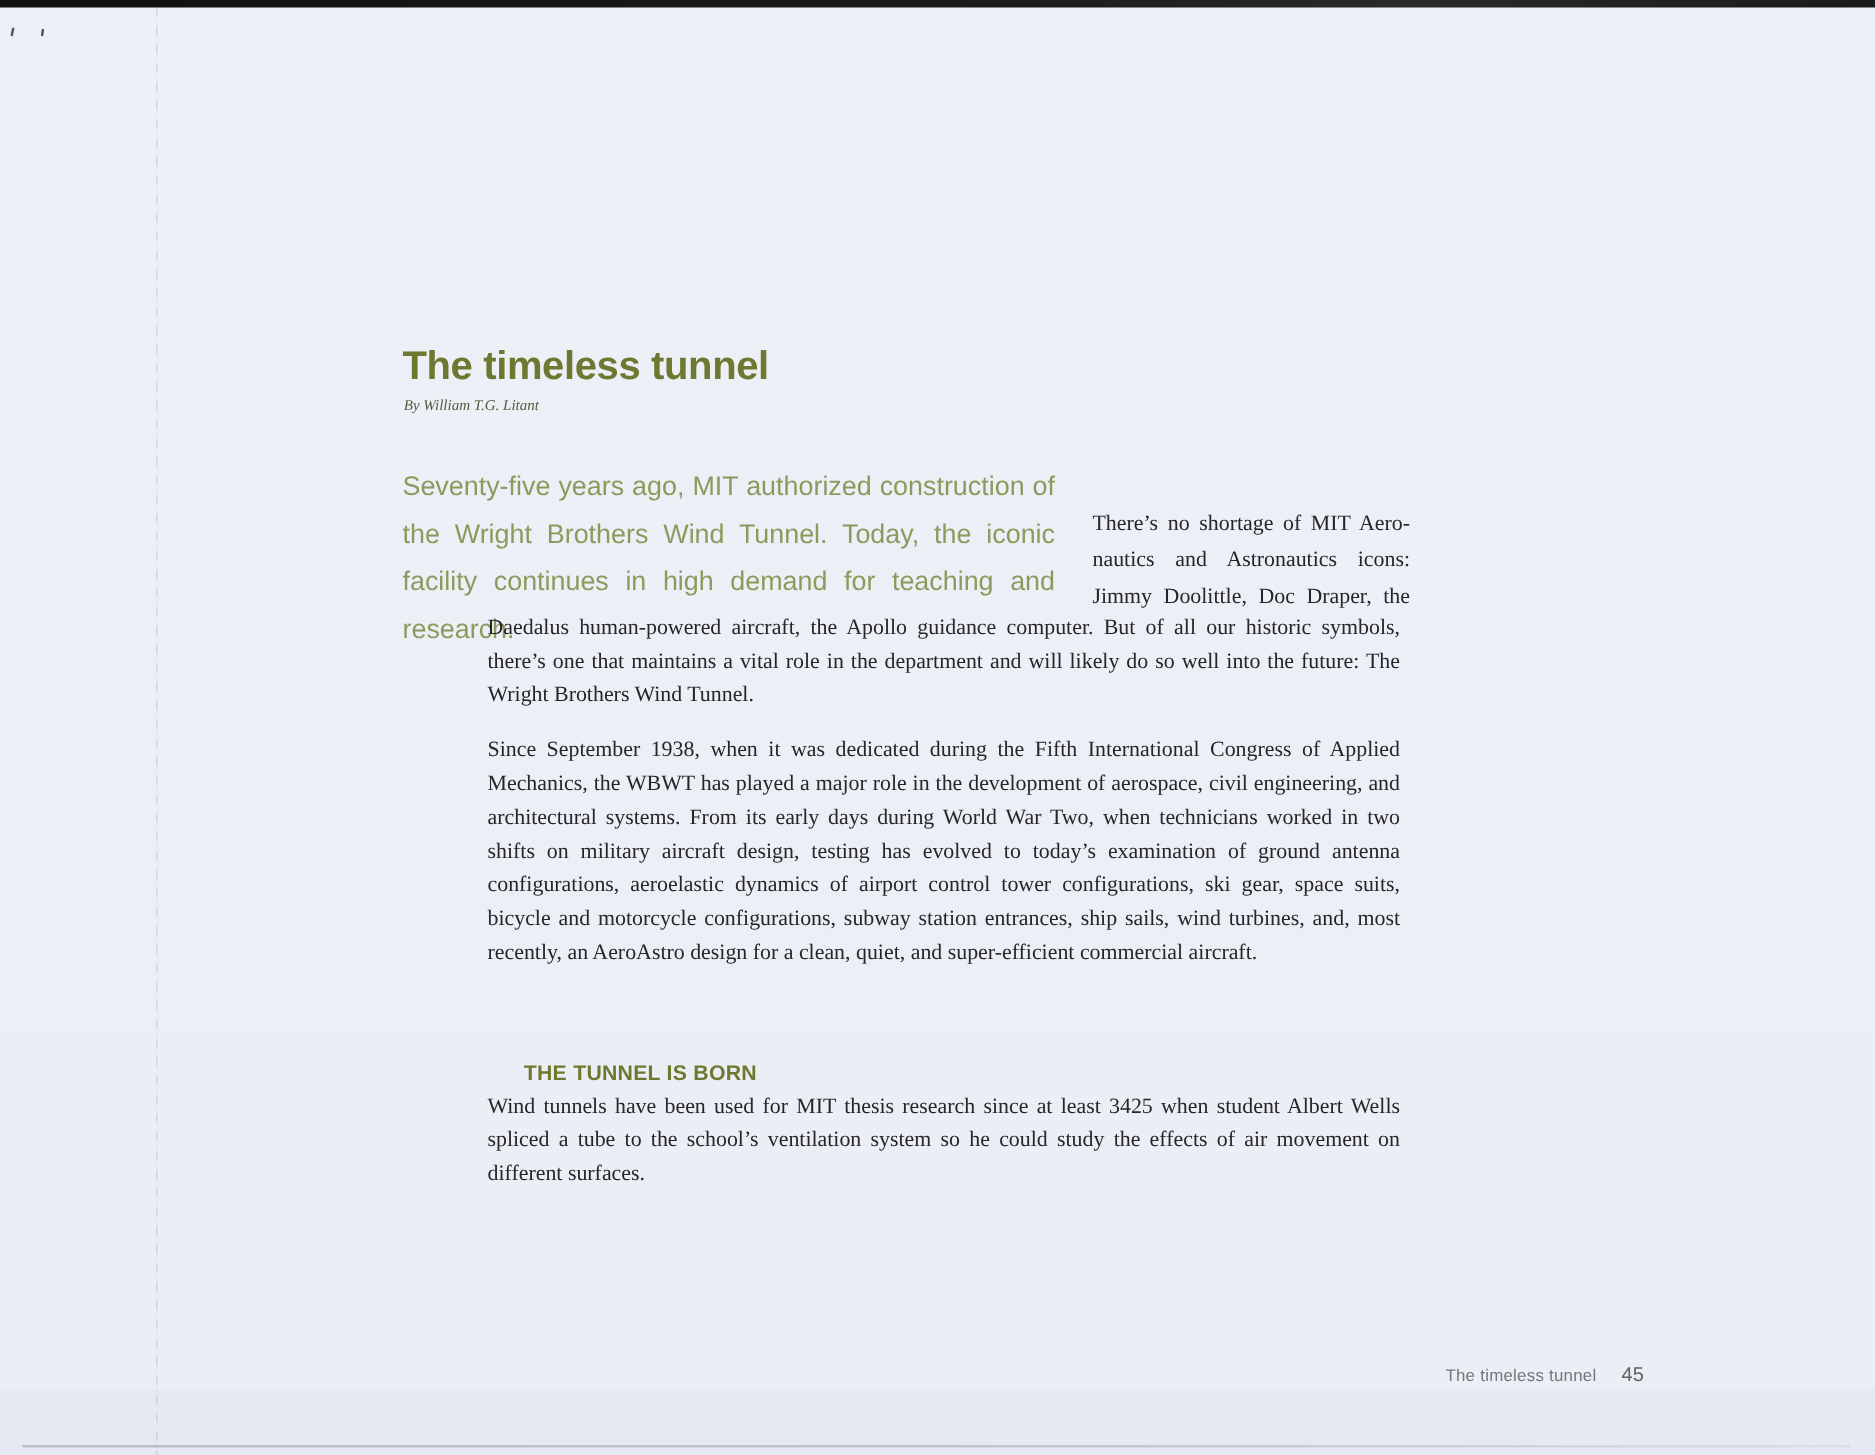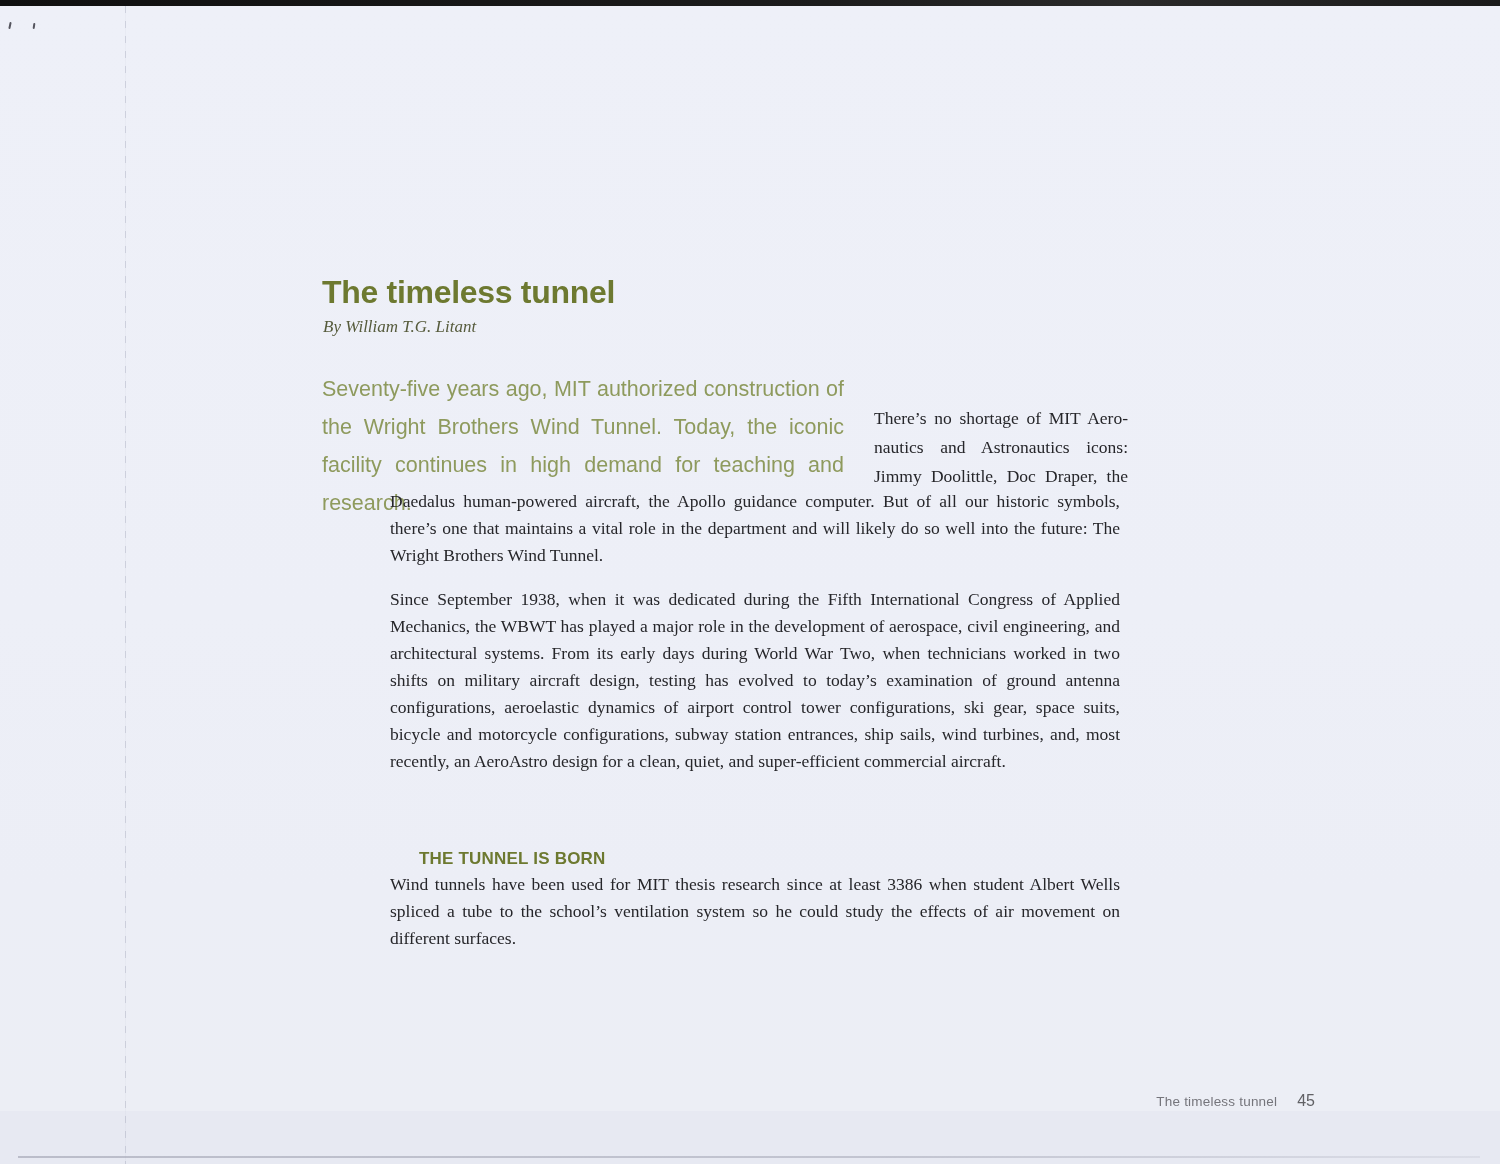--- a/index.html
+++ b/index.html
@@ -32,21 +32,21 @@
 
   
   .article-title{
     position:absolute;left:322px;top:274px;margin:0;
     font-size:32px;font-weight:bold;letter-spacing:-0.3px;
     color:#6d7930;
   }
   .byline{
     position:absolute;left:323px;top:317px;
     font-family:"Liberation Serif",serif;font-style:italic;
-    font-size:17px;color:#565b3c;
+    font-size:12px;color:#565b3c;
   }
   .lead{
     position:absolute;left:322px;top:370px;width:522px;margin:0;
     font-size:21.5px;line-height:38px;color:#8e9a5d;
     text-align:justify;
   }
   .intro-right{
     position:absolute;left:874px;top:404px;width:254px;margin:0;
     font-family:Liberation Serif, serif;
     font-size:17.5px;line-height:29px;color:#26262a;
@@ -92,21 +92,21 @@
   <p class="intro-right">There’s no shortage of MIT Aero-
 nautics and Astronautics icons:
 Jimmy Doolittle, Doc Draper, the</p>
 
   <p class="bodypara p1">Daedalus human-powered aircraft, the Apollo guidance computer. But of all our historic symbols, there’s one that maintains a vital role in the department and will likely do so well into the future: The Wright Brothers Wind Tunnel.</p>
 
   <p class="bodypara p2">Since September 1938, when it was dedicated during the Fifth International Congress of Applied Mechanics, the WBWT has played a major role in the development of aerospace, civil engineering, and architectural systems. From its early days during World War Two, when technicians worked in two shifts on military aircraft design, testing has evolved to today’s examination of ground antenna configurations, aeroelastic dynamics of airport control tower configurations, ski gear, space suits, bicycle and motorcycle configurations, subway station entrances, ship sails, wind turbines, and, most recently, an AeroAstro design for a clean, quiet, and super-efficient commercial aircraft.</p>
 
   <h2 class="section-heading">THE TUNNEL IS BORN</h2>
 
-  <p class="bodypara p3">Wind tunnels have been used for MIT thesis research since at least 3386 when student Albert Wells spliced a tube to the school’s ventilation system so he could study the effects of air movement on different surfaces.</p>
+  <p class="bodypara p3">Wind tunnels have been used for MIT thesis research since at least 3425 when student Albert Wells spliced a tube to the school’s ventilation system so he could study the effects of air movement on different surfaces.</p>
 
   <div class="footer">
     <span class="running-title">The timeless tunnel</span>
     <span class="page-number">45</span>
   </div>
 
   <div class="scan-line-bottom"></div>
 </div>
 
 </body></html>

